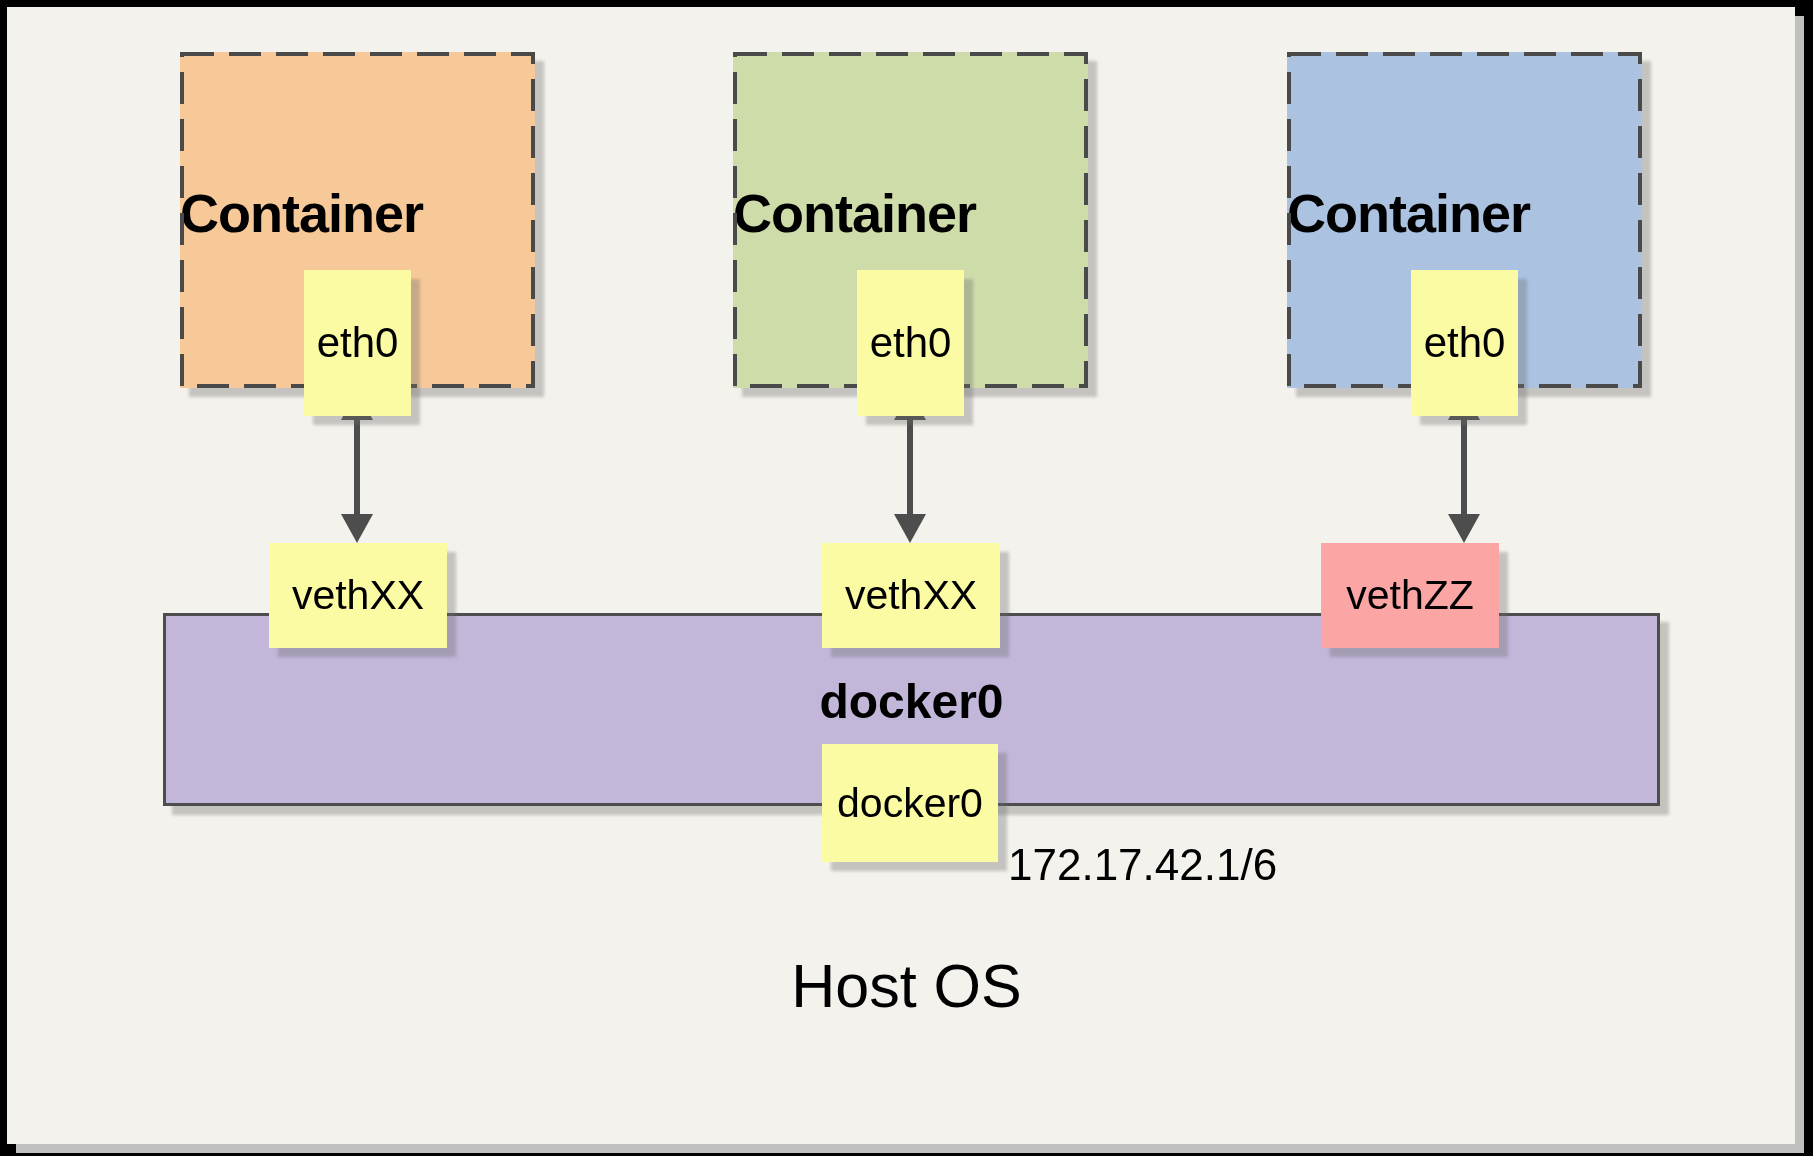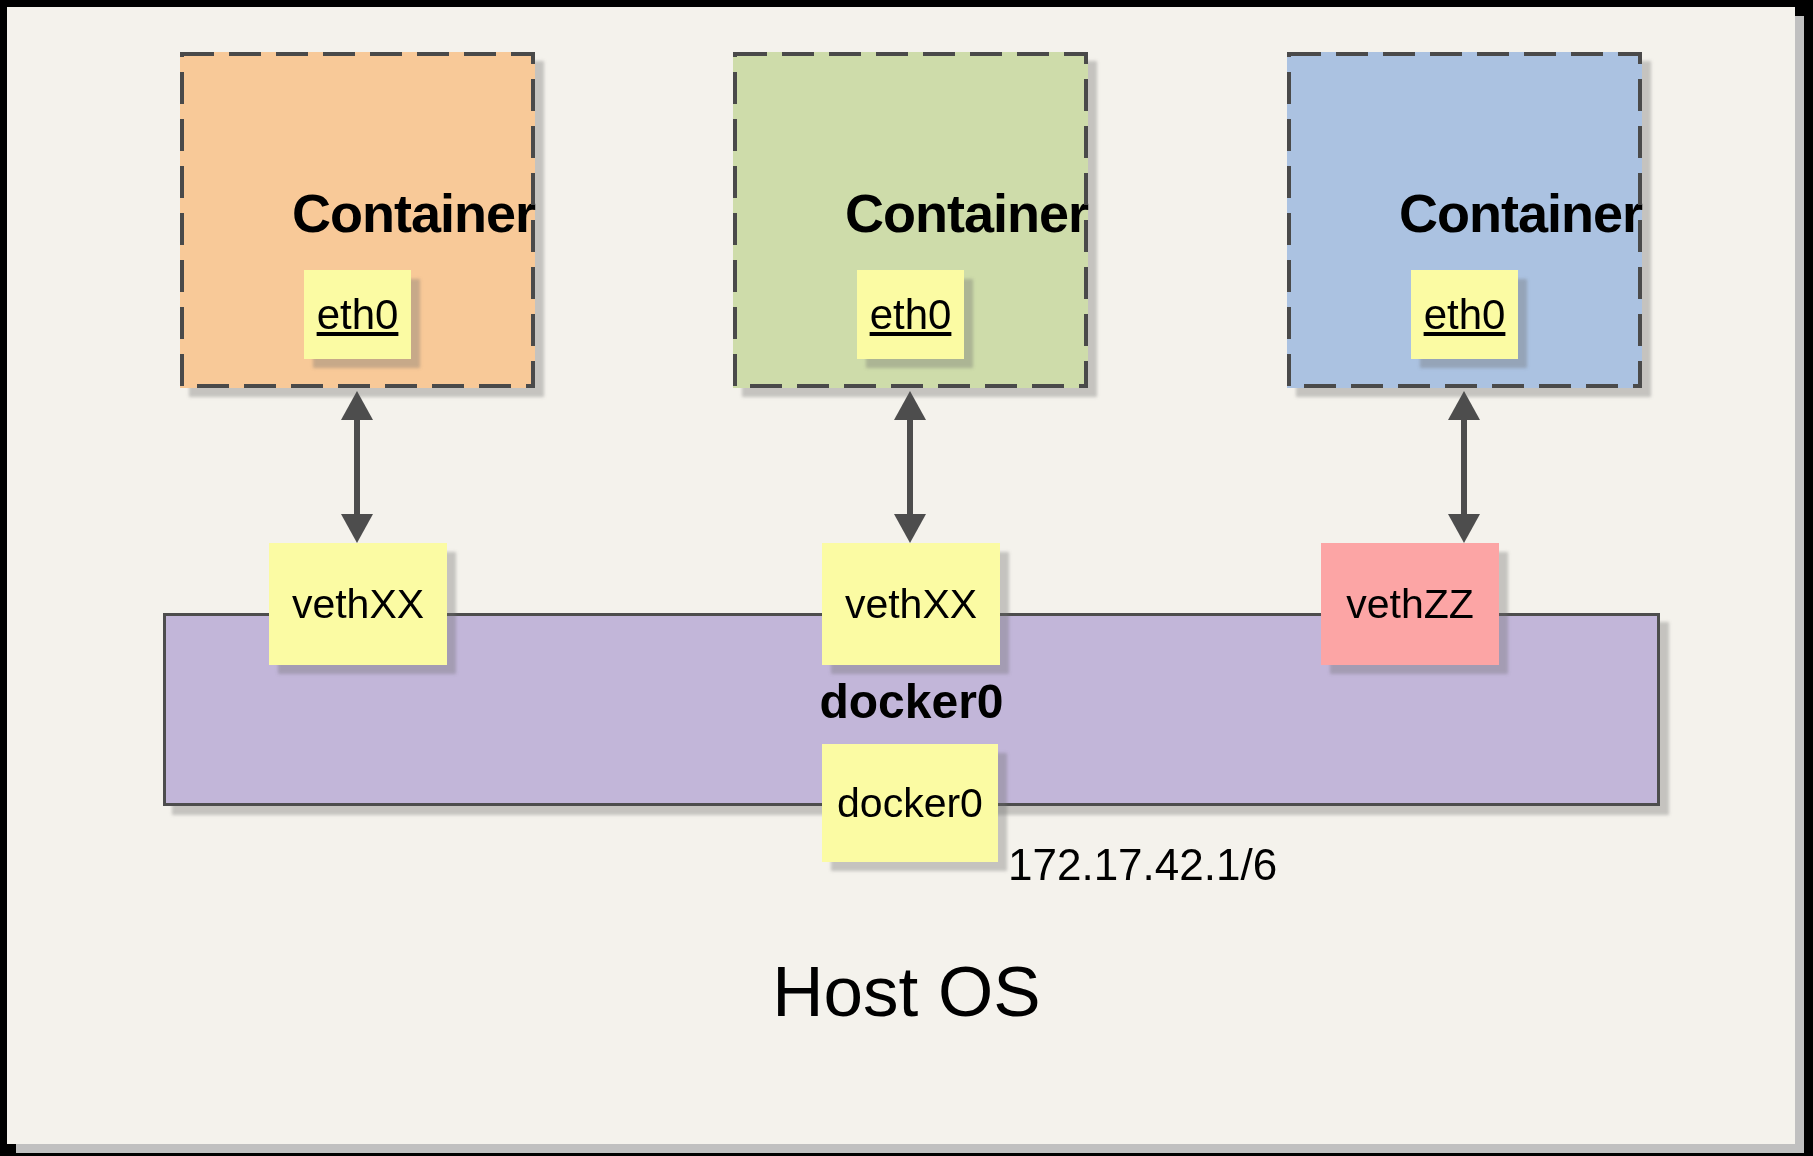--- a/index.html
+++ b/index.html
@@ -31,21 +31,21 @@
     top: 52px;
     width: 355px;
     height: 336px;
     box-shadow: 9px 9px 3px rgba(110,110,110,0.35);
   }
   .container-title {
     position: absolute;
     top: 132px;
     left: 0;
     width: 100%;
-    text-align: right;
+    text-align: left;
     font-size: 54px;
     font-weight: bold;
     letter-spacing: -1px;
     color: #000;
     line-height: 1.1;
   }
 
   
   .note {
     position: absolute;
@@ -53,28 +53,27 @@
     box-shadow: 9px 9px 3px rgba(110,110,110,0.35);
     display: flex;
     align-items: center;
     justify-content: center;
     color: #000;
     z-index: 5;
   }
   .note-eth {
     top: 270px;
     width: 107px;
-    height: 89px;
+    height: 146px;
     font-size: 42px;
-    text-decoration: underline;
   }
   .note-veth {
     top: 543px;
     width: 178px;
-    height: 122px;
+    height: 105px;
     font-size: 41px;
   }
   .note-docker {
     top: 744px;
     left: 822px;
     width: 176px;
     height: 118px;
     font-size: 41px;
   }
 
@@ -112,21 +111,21 @@
     z-index: 4;
     line-height: 1.0;
   }
 
   .host-label {
     position: absolute;
     left: 0;
     top: 956px;
     width: 1813px;
     text-align: center;
-    font-size: 71px;
+    font-size: 61px;
     font-weight: normal;
     color: #000;
     line-height: 1.0;
   }
 
   svg.overlay {
     position: absolute;
     left: 0;
     top: 0;
     z-index: 4;

